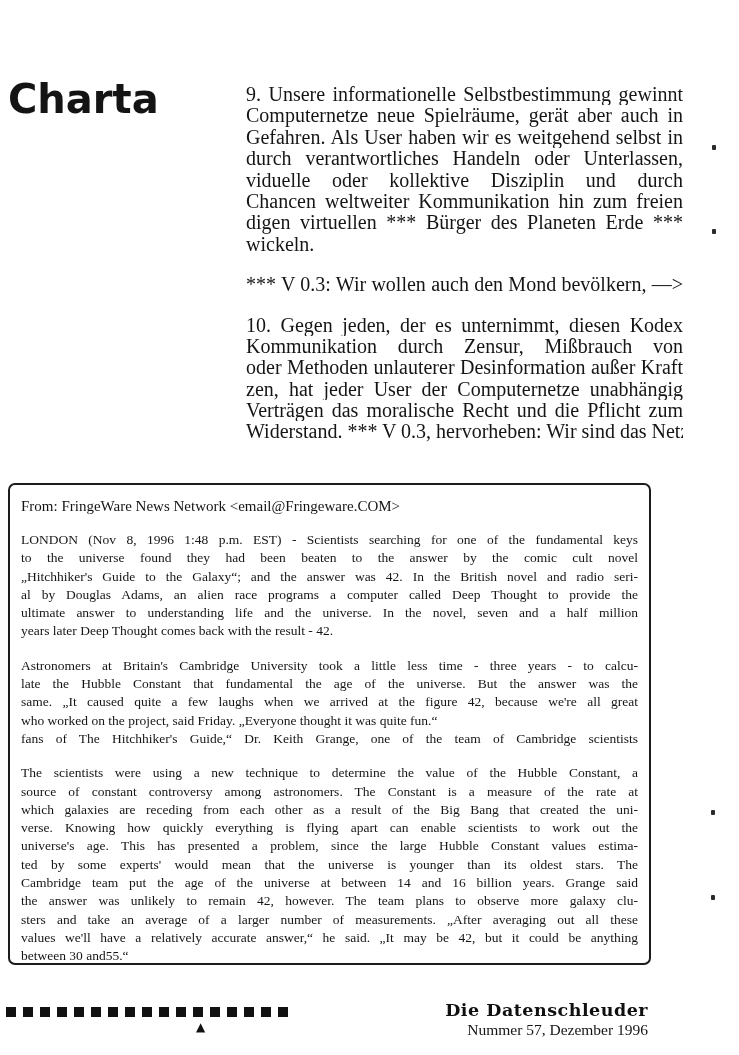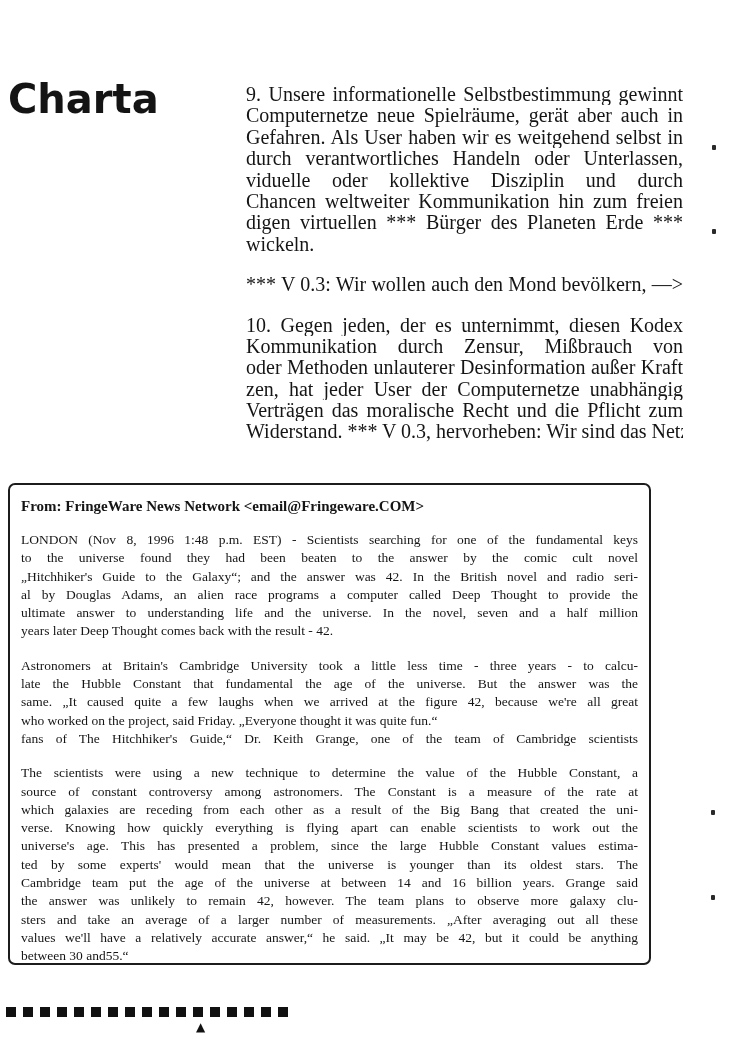--- a/index.html
+++ b/index.html
@@ -51,21 +51,20 @@
     border: 2px solid #1c1c1c;
     border-radius: 7px;
     padding: 12px 11px 10px 11px;
     background: #ffffff;
   }
   .from-line {
     font-size: 15px;
     line-height: 18px;
     margin-bottom: 16px;
     white-space: nowrap;
-    font-weight: bold;
   }
   .article-box .para { margin: 16px 0 14px 0; }
   .article-box .tline { line-height: 18.3px; height: 18.3px; font-size: 13.5px; }
 
   
   .tline {
     overflow: hidden;
     white-space: nowrap;
     text-align: left;
   }
@@ -208,19 +207,23 @@
       <div class="sq"></div>
       <div class="sq"></div>
       <div class="sq"></div>
       <div class="sq"></div>
       <div class="sq"></div>
       <div class="sq"></div>
     </div>
 
   <div class="footer-triangle">▲</div>
 
+  <div class="footer-right">
+    <div class="magazine-title">Die Datenschleuder</div>
+    <div class="issue-line">Nummer 57, Dezember 1996</div>
+  </div>
 
   <div class="speck speck-1"></div>
   <div class="speck speck-2"></div>
   <div class="speck speck-3"></div>
   <div class="speck speck-4"></div>
 
 </div>
 
 </body></html>

